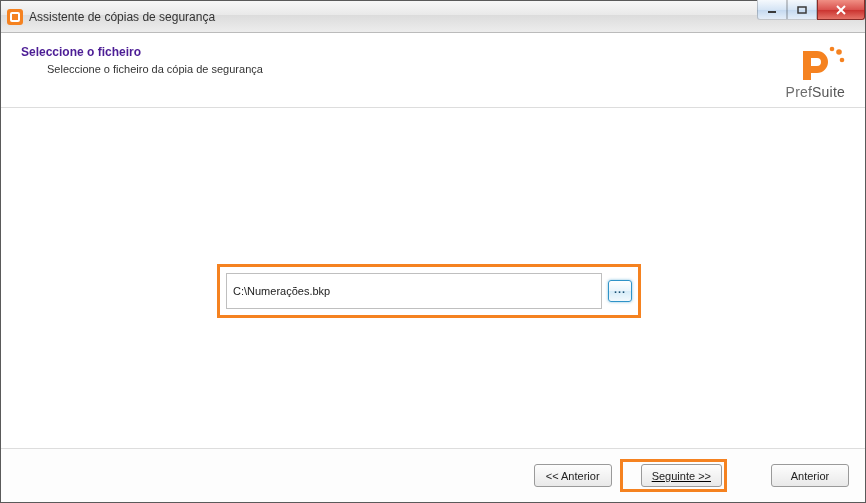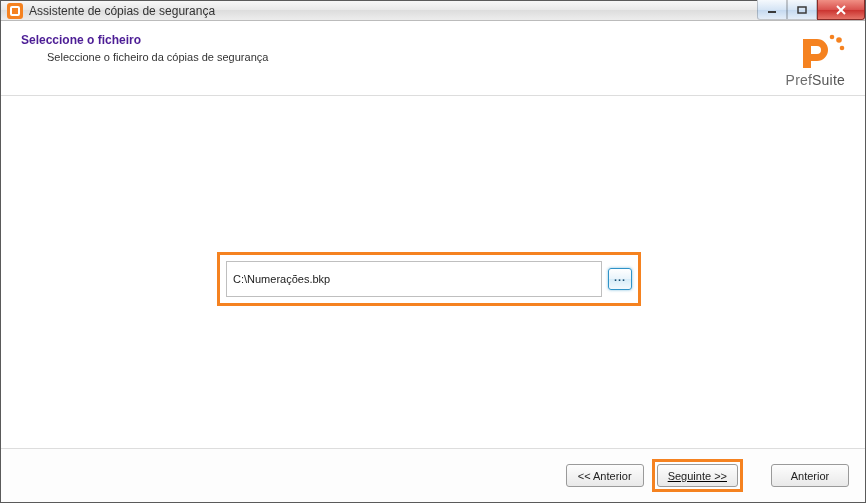--- a/index.html
+++ b/index.html
@@ -16,21 +16,21 @@
     width: 866px;
     height: 503px;
     border: 1px solid #5a5a5a;
     background: #fff;
     display: flex;
     flex-direction: column;
     box-shadow: 0 0 6px rgba(0,0,0,0.25);
   }
   
   .titlebar {
-    height: 20px;
+    height: 32px;
     background: linear-gradient(to bottom, #f7f7f7 0%, #e9e9e9 45%, #dcdcdc 46%, #ededed 100%);
     border-bottom: 1px solid #bbb;
     display: flex;
     align-items: center;
     padding: 0 0 0 6px;
     position: relative;
   }
   .titlebar .app-icon {
     width: 16px; height: 16px;
     background: #f58220;
@@ -181,20 +181,21 @@
     min-width: 78px;
     height: 23px;
     padding: 0 10px;
     font-family: inherit;
     font-size: 11px;
     color: #222;
     background: linear-gradient(to bottom, #fdfdfd, #e9e9e9);
     border: 1px solid #9a9a9a;
     border-radius: 3px;
     cursor: pointer;
+    margin-left: 16px;
   }
   .next-wrap {
     border: 3px solid #f58220;
     padding: 2px;
     display: inline-flex;
     text-decoration: underline;
   }
   .spacer-before-cancel { width: 12px; }
 </style>
 </head>
@@ -221,21 +222,21 @@
           <line x1="2" y1="1" x2="10" y2="9" stroke="#fff" stroke-width="2"></line>
           <line x1="10" y1="1" x2="2" y2="9" stroke="#fff" stroke-width="2"></line>
         </svg>
       </div>
     </div>
   </div>
 
   <div class="header">
     <div class="header-text">
       <h1>Seleccione o ficheiro</h1>
-      <p class="subtitle">Seleccione o ficheiro da cópias de segurança</p>
+      <p class="subtitle">Seleccione o ficheiro da cópia de segurança</p>
     </div>
     <div class="brand">
       <svg width="46" height="36" viewBox="0 0 46 36">
         <circle cx="33" cy="4" r="2.3" fill="#f58220"></circle>
         <circle cx="40" cy="7" r="2.8" fill="#f58220"></circle>
         <circle cx="43" cy="15" r="2.3" fill="#f58220"></circle>
         <path d="M4 6 h14 a11 11 0 0 1 11 11 a11 11 0 0 1 -11 11 h-6 v7 h-8 Z M12 13 v8 h6 a4 4 0 0 0 4 -4 a4 4 0 0 0 -4 -4 Z" fill="#f58220"></path>
       </svg>
       <div class="brand-label"><span>Pref</span><b>Suite</b></div>
     </div>

